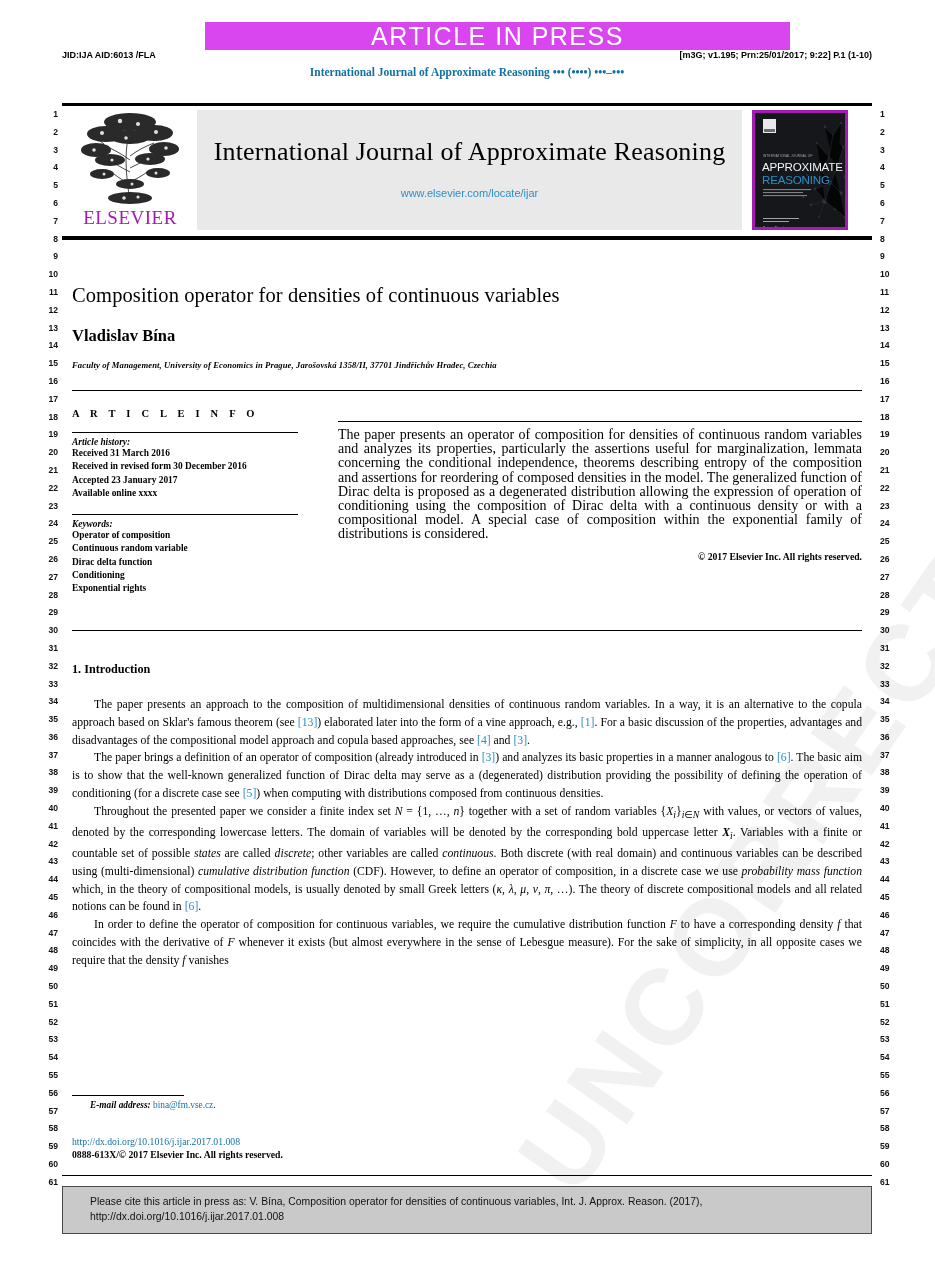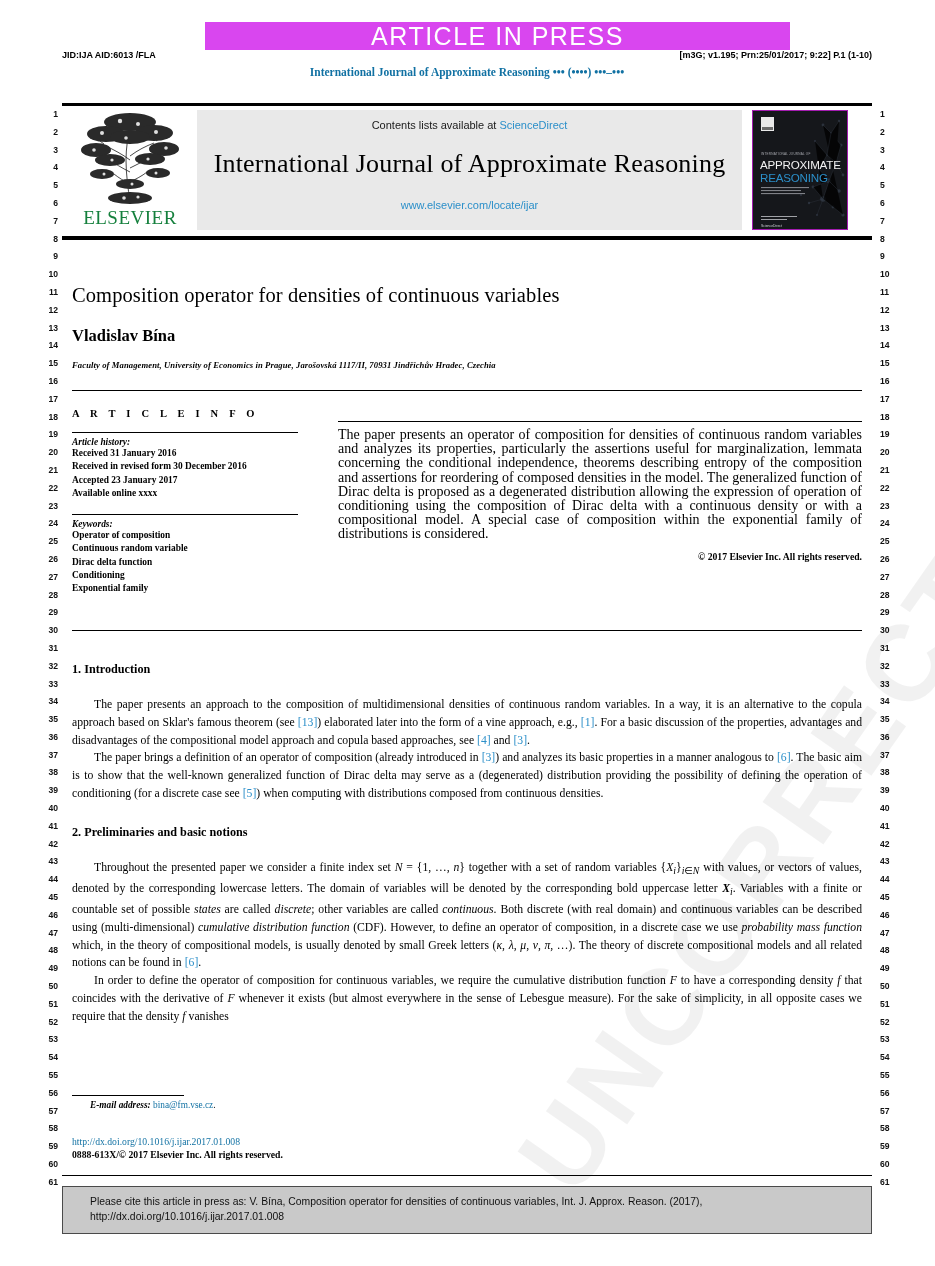--- a/index.html
+++ b/index.html
@@ -93,21 +93,21 @@
     overflow:hidden;
   }
   #elsevier-tree svg { display:block; }
   #elsevier-word {
     position:absolute;
     left:6px; top:100px; width:124px;
     text-align:center;
     font-family:"Liberation Serif", serif;
     font-size:19px;
     letter-spacing:0.5px;
-    color:#15803d;
+    color:#a21caf;
     font-weight:400;
   }
   #masthead-center {
     position:absolute;
     left:135px; top:3px; width:545px; height:120px;
     background:#e9e9e9;
     padding-top:9px;
     text-align:center;
   }
   #contents-line {
@@ -126,21 +126,21 @@
     margin-top:20px;
     font-family:"Liberation Sans", sans-serif;
     font-size:11px;
     color:#2b8fc9;
   }
   #cover-thumb {
     position:absolute;
     left:690px; top:3px; width:96px; height:120px;
     background:#17181c;
     overflow:hidden;
-    border:1px solid #a21caf;
+    border:3px solid #a21caf;
   }
   #cover-thumb svg { display:block; }
 
   
   .linenums {
     position:absolute;
     top:106px;
     width:28px;
     font-family:"Liberation Sans", sans-serif;
     font-size:8.6px;
@@ -366,23 +366,20 @@
             <circle cx="28" cy="64" r="1.5"></circle>
           <circle cx="80" cy="63" r="1.5"></circle>
             <circle cx="56" cy="74" r="1.5"></circle>
         </g>
       </svg>
     </div>
     <div id="elsevier-word">ELSEVIER</div>
   </div>
 
   <div id="masthead-center">
-    <div id="contents-line">
-      <span>Contents lists available at </span><span class="sd">ScienceDirect</span>
-    </div>
     <div id="journal-title">International Journal of Approximate Reasoning</div>
     <div id="journal-url">www.elsevier.com/locate/ijar</div>
   </div>
 
   <div id="cover-thumb">
     <svg width="96" height="120" viewBox="0 0 96 120">
       <rect width="96" height="120" fill="#15171b"></rect>
       <g fill="#2e3540" opacity="0.9">
         <circle cx="70" cy="14" r="1.4"></circle>
           <circle cx="78" cy="22" r="1"></circle>
@@ -560,64 +557,63 @@
     <div>57</div>
     <div>58</div>
     <div>59</div>
     <div>60</div>
     <div>61</div>
   </div>
 
 <div id="title-block">
   <div id="paper-title">Composition operator for densities of continuous variables</div>
   <div id="author-name">Vladislav Bína</div>
-  <div id="affiliation">Faculty of Management, University of Economics in Prague, Jarošovská 1117/II, 70931 Jindřichův Hradec, Czechia</div>
+  <div id="affiliation">Faculty of Management, University of Economics in Prague, Jarošovská 1358/II, 37701 Jindřichův Hradec, Czechia</div>
 </div>
 <div id="rule-under-title"></div>
 
 <div id="info-col">
   <div class="sec-head">A R T I C L E   I N F O</div>
   <div class="thin-rule" id="info-rule-1"></div>
 
   <div class="info-group">
     <div class="info-label">Article history:</div>
-    <div class="info-line">Received 31 January 2016</div>
+    <div class="info-line">Received 31 March 2016</div>
     <div class="info-line">Received in revised form 30 December 2016</div>
     <div class="info-line">Accepted 23 January 2017</div>
     <div class="info-line">Available online xxxx</div>
   </div>
 
   <div class="thin-rule" id="info-rule-2"></div>
 
   <div class="info-group">
     <div class="info-label">Keywords:</div>
     <div class="info-line">Operator of composition</div>
     <div class="info-line">Continuous random variable</div>
     <div class="info-line">Dirac delta function</div>
     <div class="info-line">Conditioning</div>
-    <div class="info-line">Exponential family</div>
+    <div class="info-line">Exponential rights</div>
   </div>
 </div>
 
 <div id="abstract-col">
   <div class="thin-rule" id="abs-rule"></div>
   <div id="abstract-text">The paper presents an operator of composition for densities of continuous random variables and analyzes its properties, particularly the assertions useful for marginalization, lemmata concerning the conditional independence, theorems describing entropy of the composition and assertions for reordering of composed densities in the model. The generalized function of Dirac delta is proposed as a degenerated distribution allowing the expression of operation of conditioning using the composition of Dirac delta with a continuous density or with a compositional model. A special case of composition within the exponential family of distributions is considered.</div>
   <div id="abstract-copyright">© 2017 Elsevier Inc. All rights reserved.</div>
 </div>
 <div id="rule-under-abstract"></div>
 
 <div id="body-col">
 
   <div class="body-head">1. Introduction</div>
 
   <p class="body-para">The paper presents an approach to the composition of multidimensional densities of continuous random variables. In a way, it is an alternative to the copula approach based on Sklar's famous theorem (see <span class="ref">[13]</span>) elaborated later into the form of a vine approach, e.g., <span class="ref">[1]</span>. For a basic discussion of the properties, advantages and disadvantages of the compositional model approach and copula based approaches, see <span class="ref">[4]</span> and <span class="ref">[3]</span>.</p>
 
   <p class="body-para">The paper brings a definition of an operator of composition (already introduced in <span class="ref">[3]</span>) and analyzes its basic properties in a manner analogous to <span class="ref">[6]</span>. The basic aim is to show that the well-known generalized function of Dirac delta may serve as a (degenerated) distribution providing the possibility of defining the operation of conditioning (for a discrete case see <span class="ref">[5]</span>) when computing with distributions composed from continuous densities.</p>
 
-  <div class="body-head second">2. Preliminaries and basic notions</div>
 
   <p class="body-para">Throughout the presented paper we consider a finite index set <span class="it">N</span> = {1, …, <span class="it">n</span>} together with a set of random variables {<span class="it">X<sub>i</sub></span>}<sub><span class="it">i</span>∈<span class="it">N</span></sub> with values, or vectors of values, denoted by the corresponding lowercase letters. The domain of variables will be denoted by the corresponding bold uppercase letter <span class="bf it">X</span><sub><span class="it">i</span></sub>. Variables with a finite or countable set of possible <span class="it">states</span> are called <span class="it">discrete</span>; other variables are called <span class="it">continuous</span>. Both discrete (with real domain) and continuous variables can be described using (multi-dimensional) <span class="it">cumulative distribution function</span> (CDF). However, to define an operator of composition, in a discrete case we use <span class="it">probability mass function</span> which, in the theory of compositional models, is usually denoted by small Greek letters (<span class="it">κ</span>, <span class="it">λ</span>, <span class="it">μ</span>, <span class="it">ν</span>, <span class="it">π</span>, …). The theory of discrete compositional models and all related notions can be found in <span class="ref">[6]</span>.</p>
 
   <p class="body-para">In order to define the operator of composition for continuous variables, we require the cumulative distribution function <span class="it">F</span> to have a corresponding density <span class="it">f</span> that coincides with the derivative of <span class="it">F</span> whenever it exists (but almost everywhere in the sense of Lebesgue measure). For the sake of simplicity, in all opposite cases we require that the density <span class="it">f</span> vanishes</p>
 </div>
 
 <div id="footnote-rule"></div>
 <div id="footnote">
   <span class="lbl">E-mail address:</span>
   <span class="mail">bina@fm.vse.cz</span><span>.</span>

